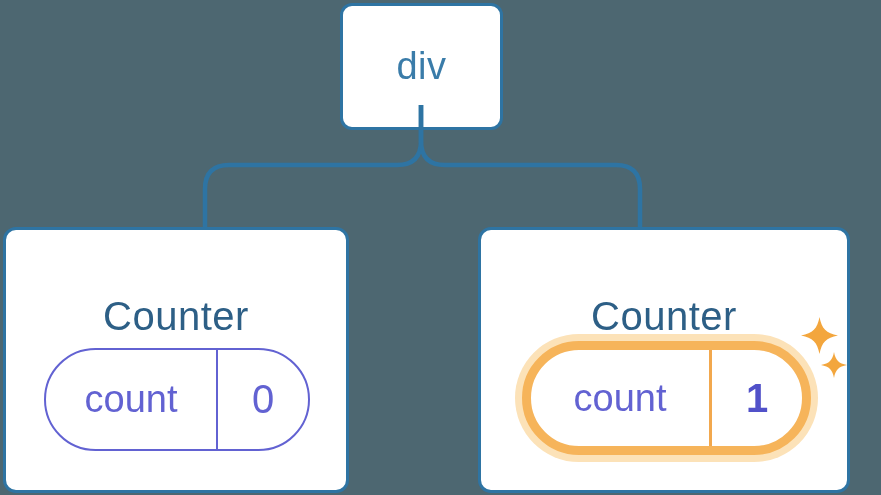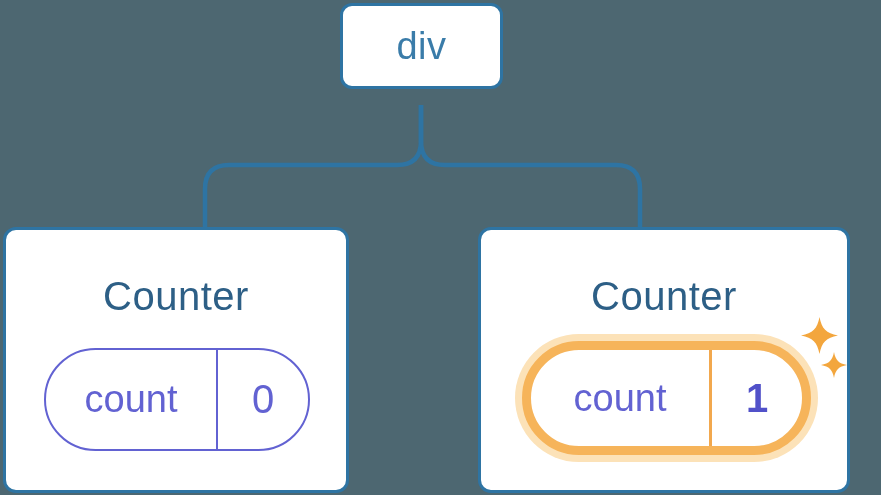--- a/index.html
+++ b/index.html
@@ -3,21 +3,21 @@
 <meta charset="utf-8">
 <style>
   html,body { margin:0; padding:0; background:#4d6771; }
   .stage {
     position:relative; width:881px; height:495px;
     background:var(--background,#4d6771);
     font-family:"Liberation Sans", sans-serif;
     overflow:hidden;
   }
   .root-node {
-    position:absolute; left:340px; top:3px; width:163px; height:86px;
+    position:absolute; left:340px; top:3px; width:163px; height:127px;
     background:var(--card-bg,#fff);
     border:3px solid var(--line-blue,#2e74a3);
     border-radius:12px; box-sizing:border-box;
     display:flex; align-items:center; justify-content:center;
   }
   .root-node .node-label {
     font-size:38px; color:var(--node-text-blue,#3a7ca9); letter-spacing:0.5px;
   }
   .connectors { position:absolute; left:0; top:0; width:881px; height:495px; }
   .connectors path {
@@ -25,21 +25,21 @@
   }
   .card {
     position:absolute; top:227px; height:266px;
     background:var(--card-bg,#fff);
     border:3px solid var(--line-blue,#2e74a3);
     border-radius:13px; box-sizing:border-box;
   }
   .card.left  { left:3px;   width:346px; }
   .card.right { left:478px; width:372px; }
   .card-title {
-    margin-top:44px; text-align:center;
+    margin-top:64px; text-align:center;
     font-size:40px; font-weight:500; letter-spacing:0.5px;
     color:var(--title-blue,#2d5f86);
   }
   .pill {
     position:absolute; display:flex; align-items:stretch;
     background:var(--card-bg,#fff); box-sizing:border-box;justify-content:space-between;
   }
   .pill.normal {
     left:38px; top:118px; width:266px; height:103px;
     border:2px solid var(--state-purple,#6262d2);

